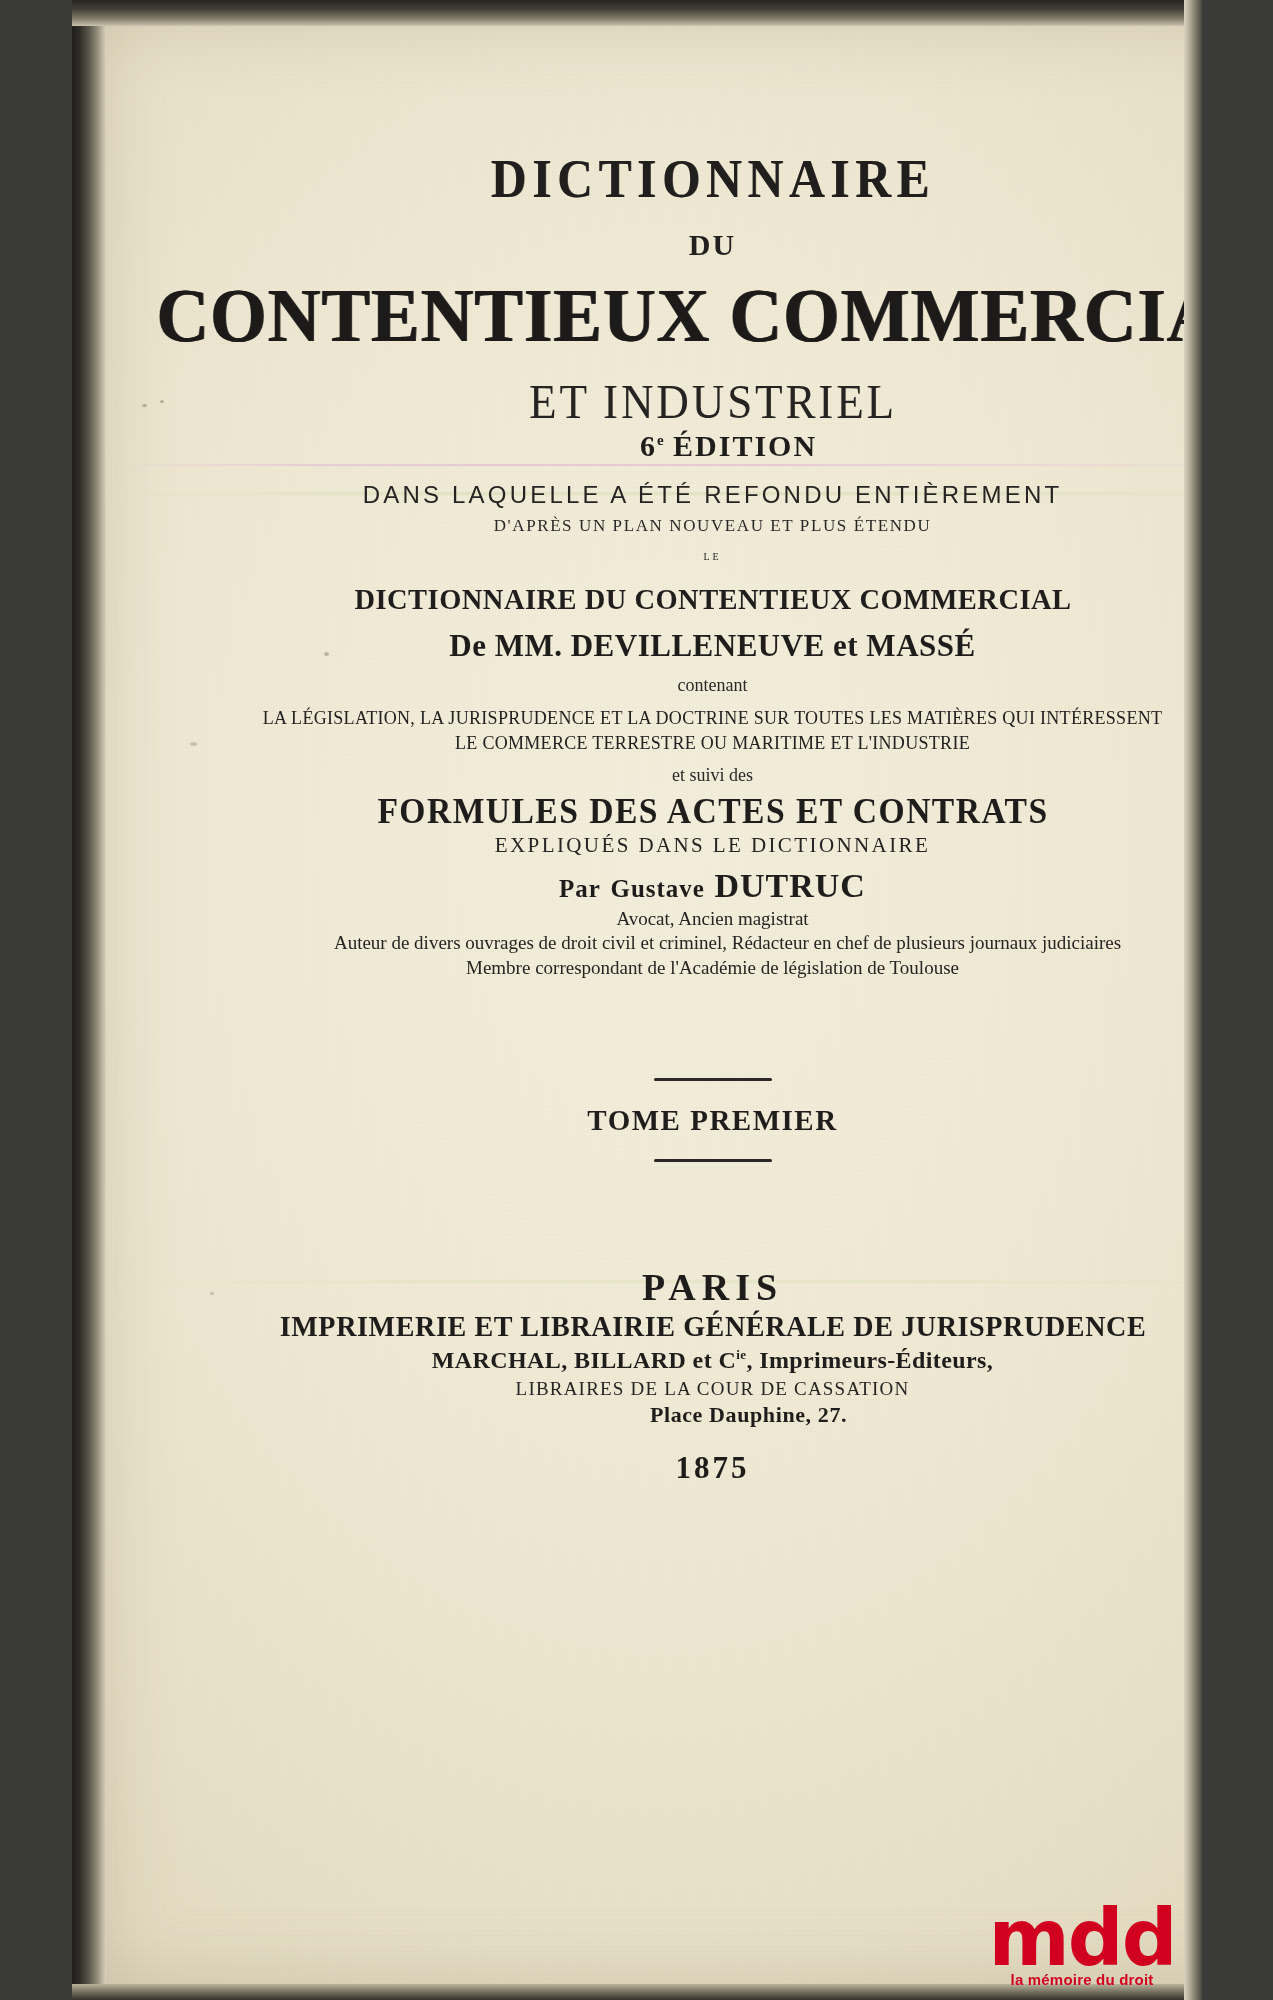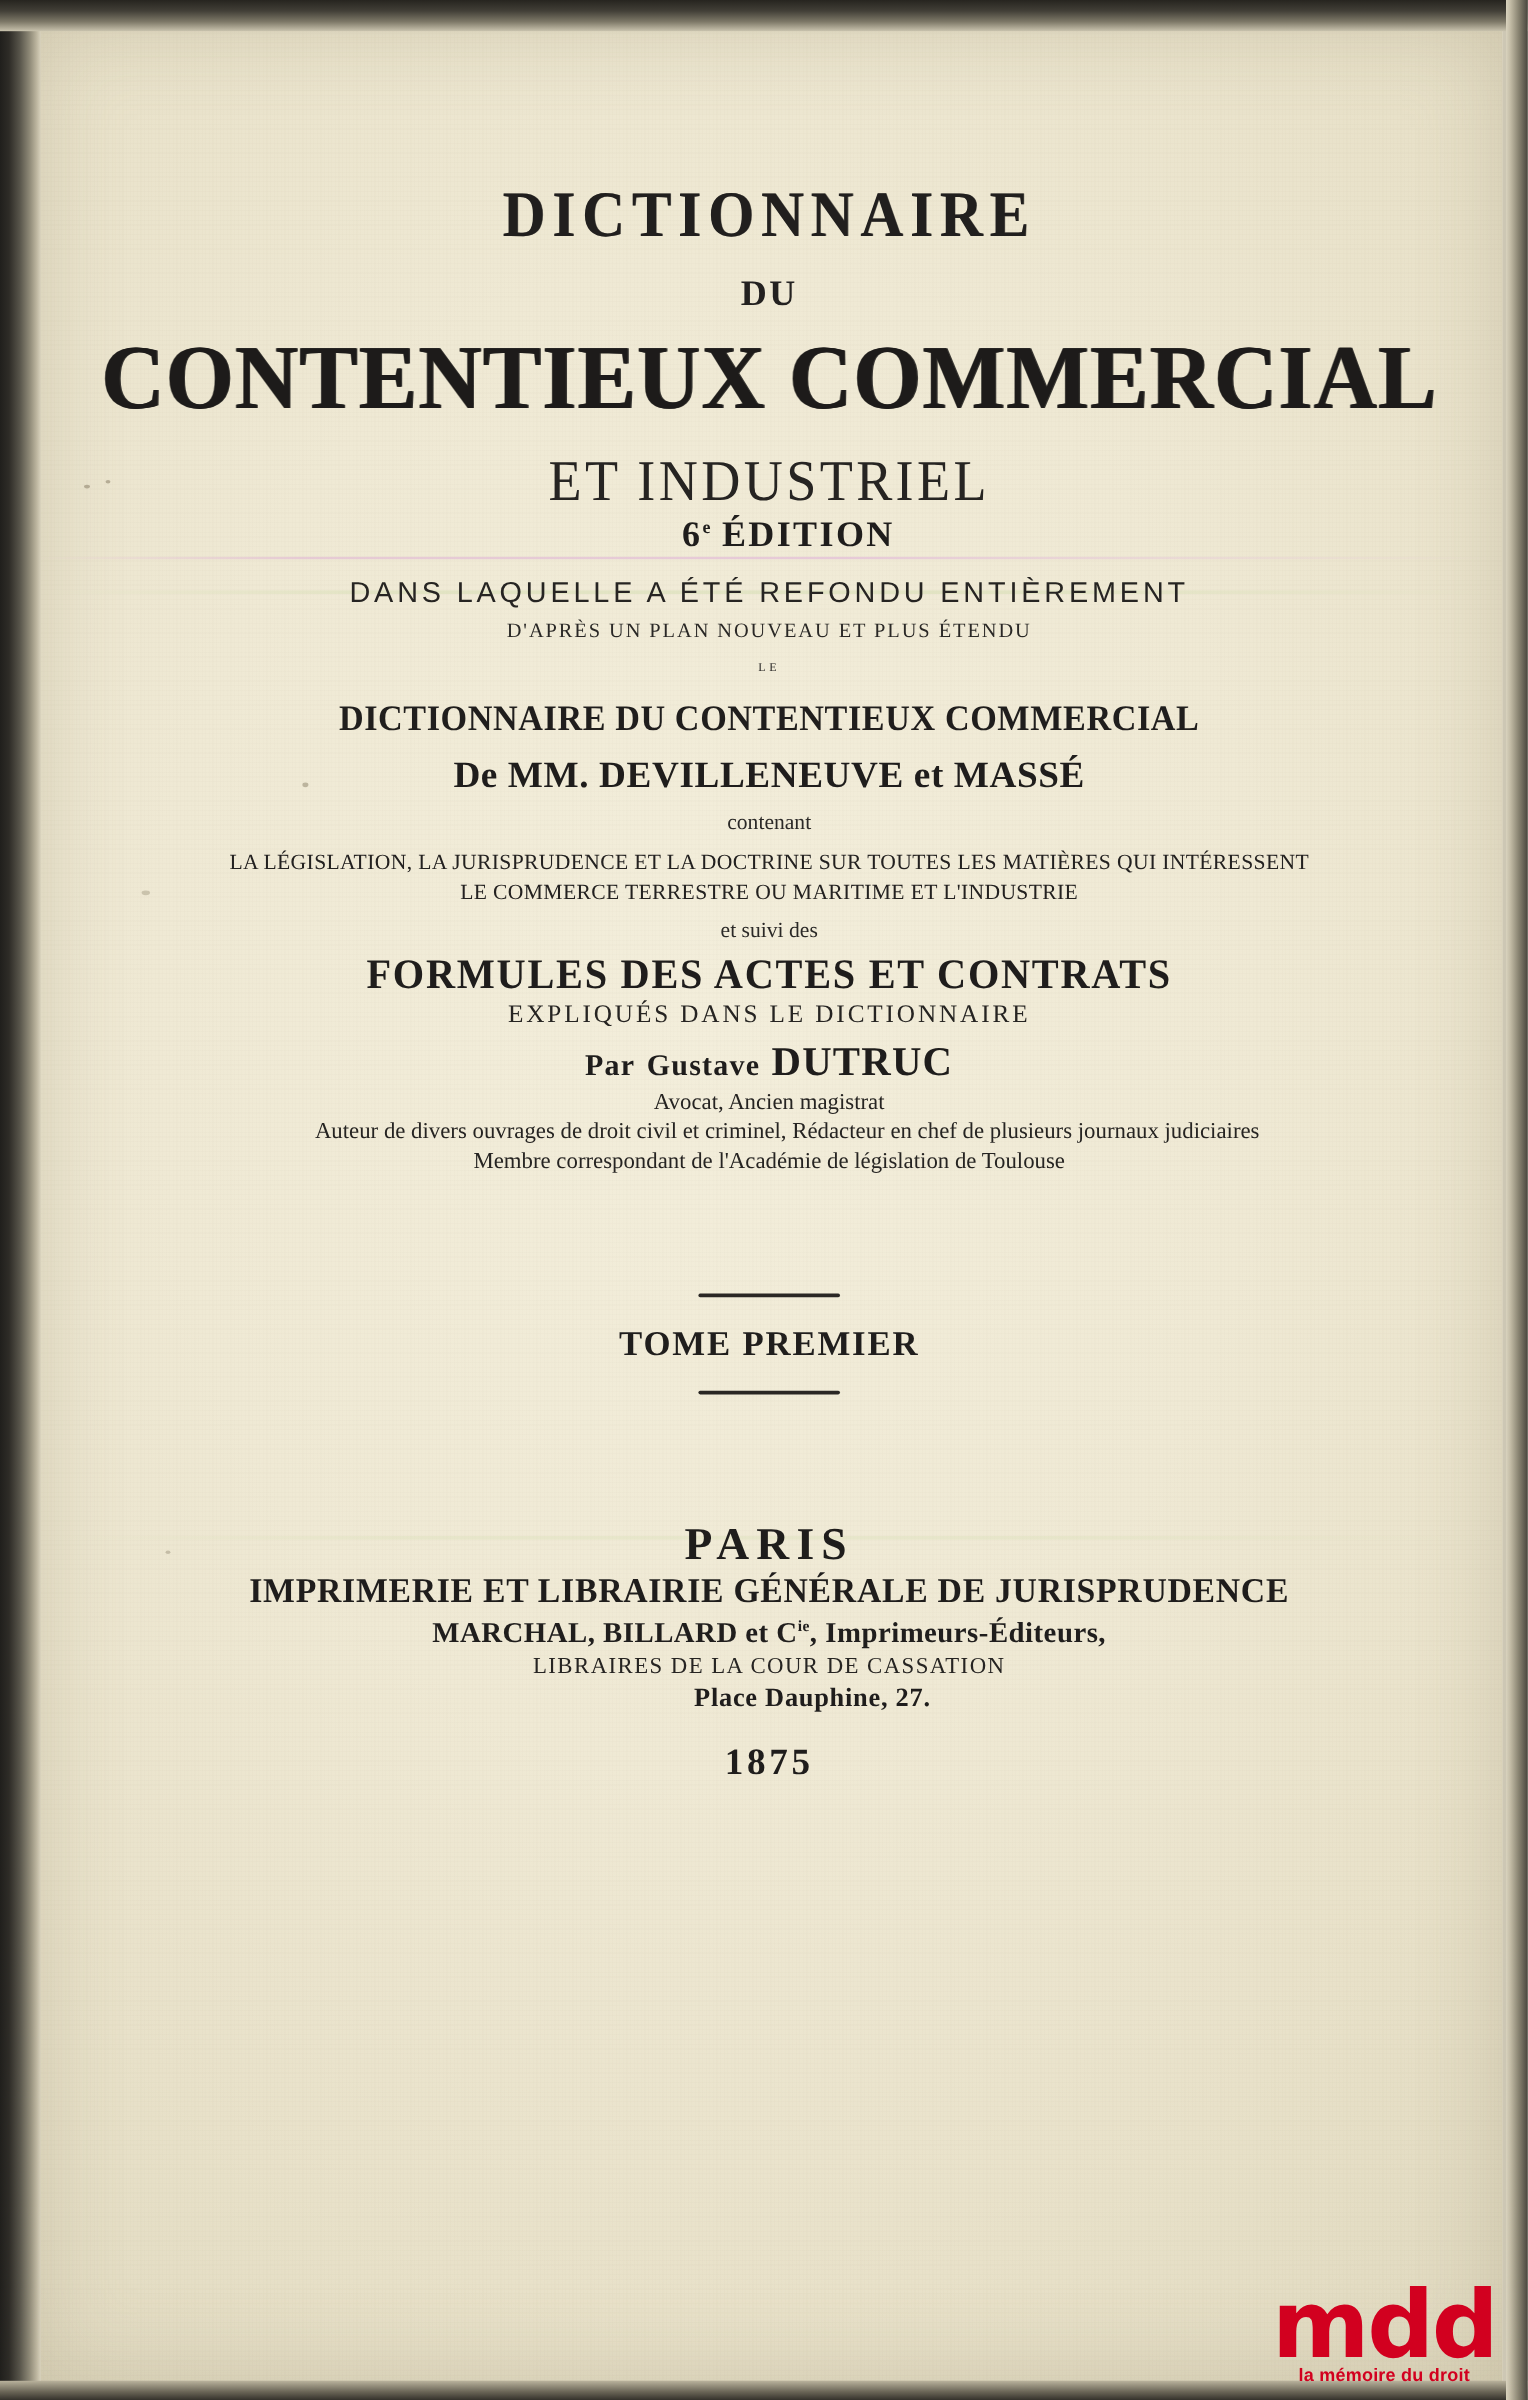--- a/index.html
+++ b/index.html
@@ -2,21 +2,21 @@
 <html><head>
 <meta charset="utf-8">
 <style>
   html, body {
     margin: 0;
     padding: 0;
     background: #3a3a38;
   }
   #page {
     position: relative;
-    width: 1273px;
+    width: 1130px;
     height: 2000px;
     margin: 0 auto;
     overflow: hidden;
     background: #cdc7b4;
     font-family: "Liberation Serif", "DejaVu Serif", serif;
   }
 
   
   #gutter-left {
     position: absolute;

